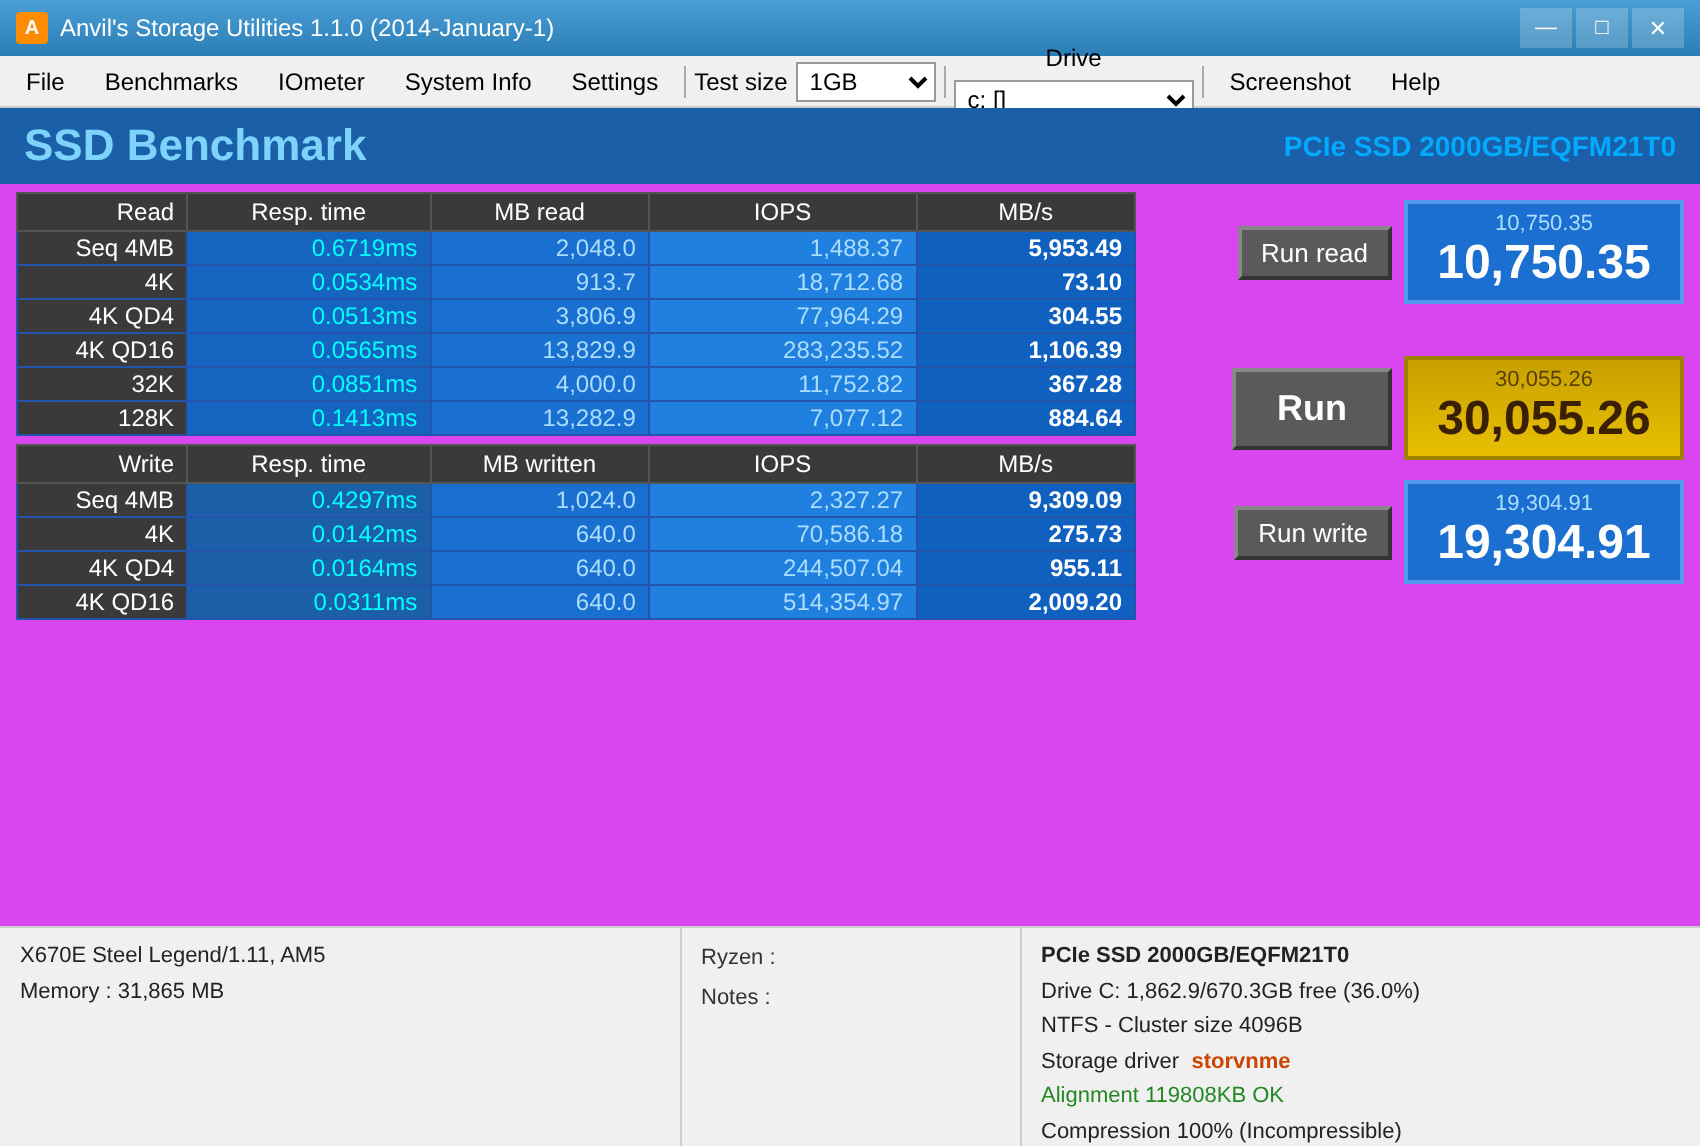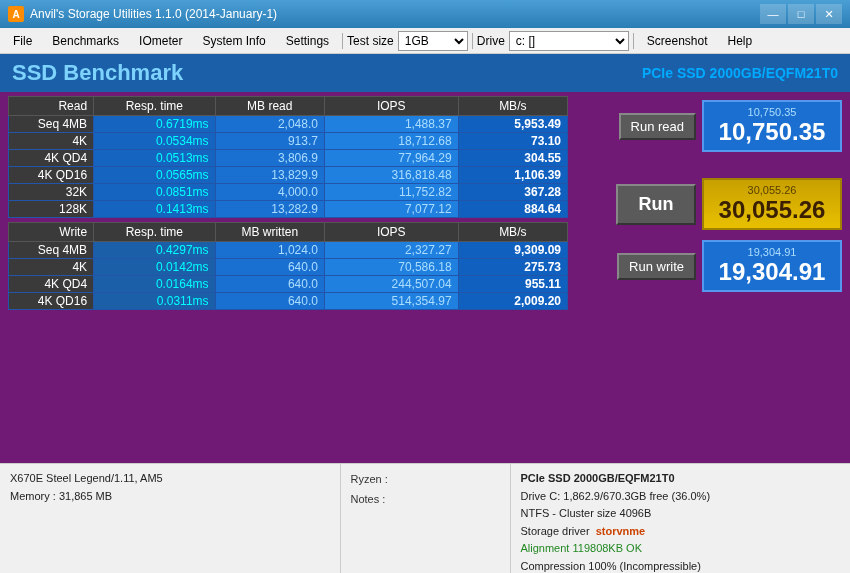--- a/index.html
+++ b/index.html
@@ -46,21 +46,21 @@
     .test-size-control { display: flex; align-items: center; gap: 4px; }
     .test-size-label { font-size: 12px; }
     .test-size-select {
       height: 20px;
       font-size: 12px;
       border: 1px solid #999;
       background: white;
       padding: 0 2px;
       width: 70px;
     }
-    .drive-control { display: flex; align-items: center; gap: 4px; }
+    .drive-control { display: flex; align-items: center; gap: 4px; flex-direction: column; }
     .drive-label { font-size: 12px; }
     .drive-select {
       height: 20px;
       font-size: 12px;
       border: 1px solid #999;
       background: white;
       padding: 0 2px;
       width: 120px;
     }
 
@@ -184,21 +184,21 @@
     .pro-edition { color: #1a6fd0; font-weight: bold; font-size: 12px; }
     .align-ok { color: #228822; }
 
     .content-area {
       display: flex;
       flex-direction: column;
       height: calc(573px - 28px - 26px);
     }
     .bench-area {
       display: flex;
-      background: #701a75;
+      background: #d946ef;
       padding: 4px 8px;
       flex: 1;
     }
     .right-panel-inner {
       display: flex;
       flex-direction: column;
       justify-content: flex-start;
       align-items: flex-end;
       gap: 4px;
       padding: 4px 0 4px 8px;
@@ -287,21 +287,21 @@
             <td class="cell-label">4K QD4</td>
             <td class="cell-resp">0.0513ms</td>
             <td class="cell-mb">3,806.9</td>
             <td class="cell-iops">77,964.29</td>
             <td class="cell-mbs">304.55</td>
           </tr>
           <tr>
             <td class="cell-label">4K QD16</td>
             <td class="cell-resp">0.0565ms</td>
             <td class="cell-mb">13,829.9</td>
-            <td class="cell-iops">316,818.48</td>
+            <td class="cell-iops">283,235.52</td>
             <td class="cell-mbs">1,106.39</td>
           </tr>
           <tr>
             <td class="cell-label">32K</td>
             <td class="cell-resp">0.0851ms</td>
             <td class="cell-mb">4,000.0</td>
             <td class="cell-iops">11,752.82</td>
             <td class="cell-mbs">367.28</td>
           </tr>
           <tr>

